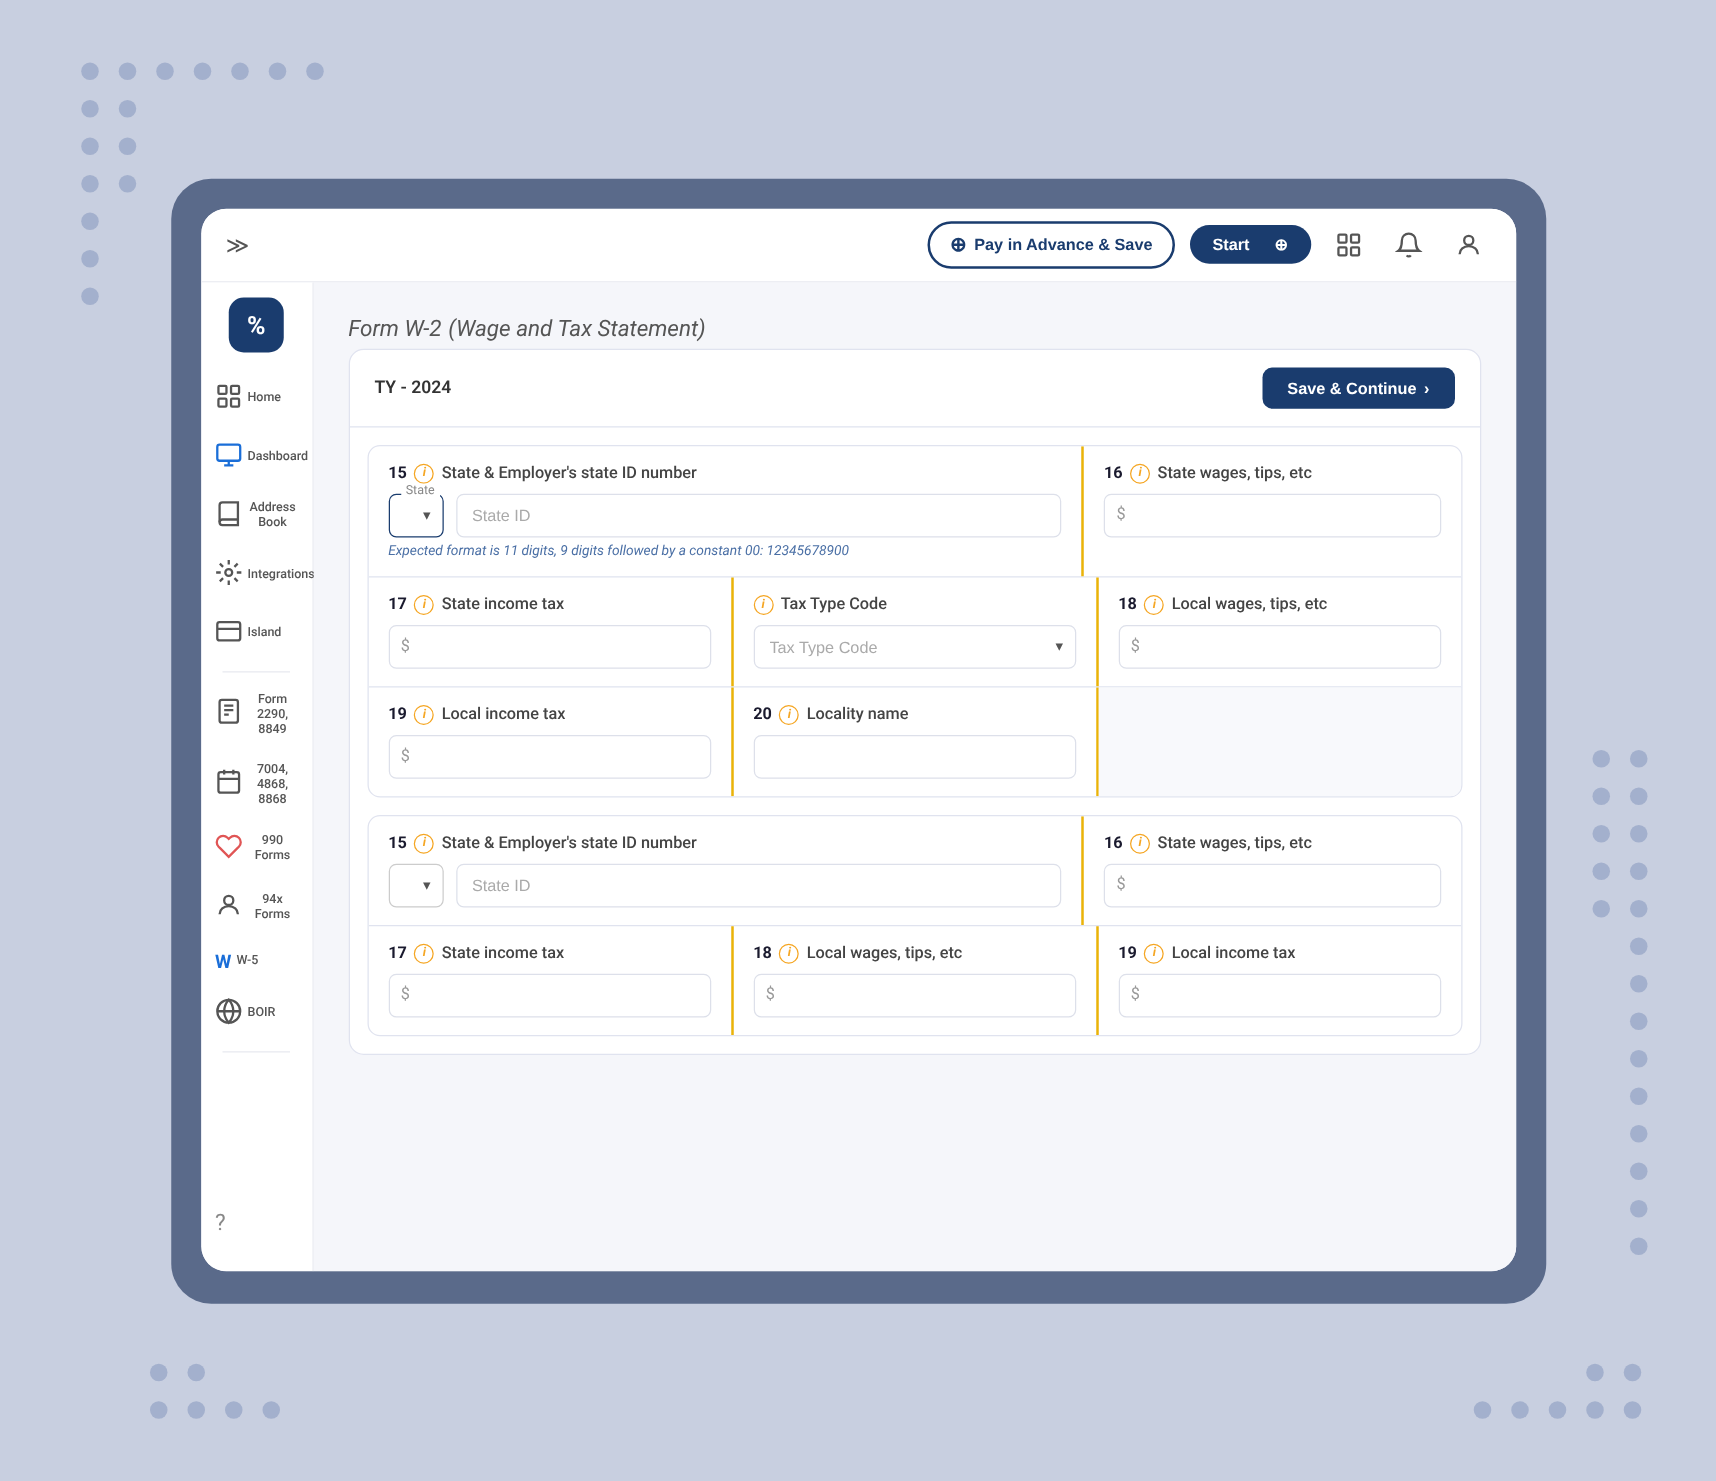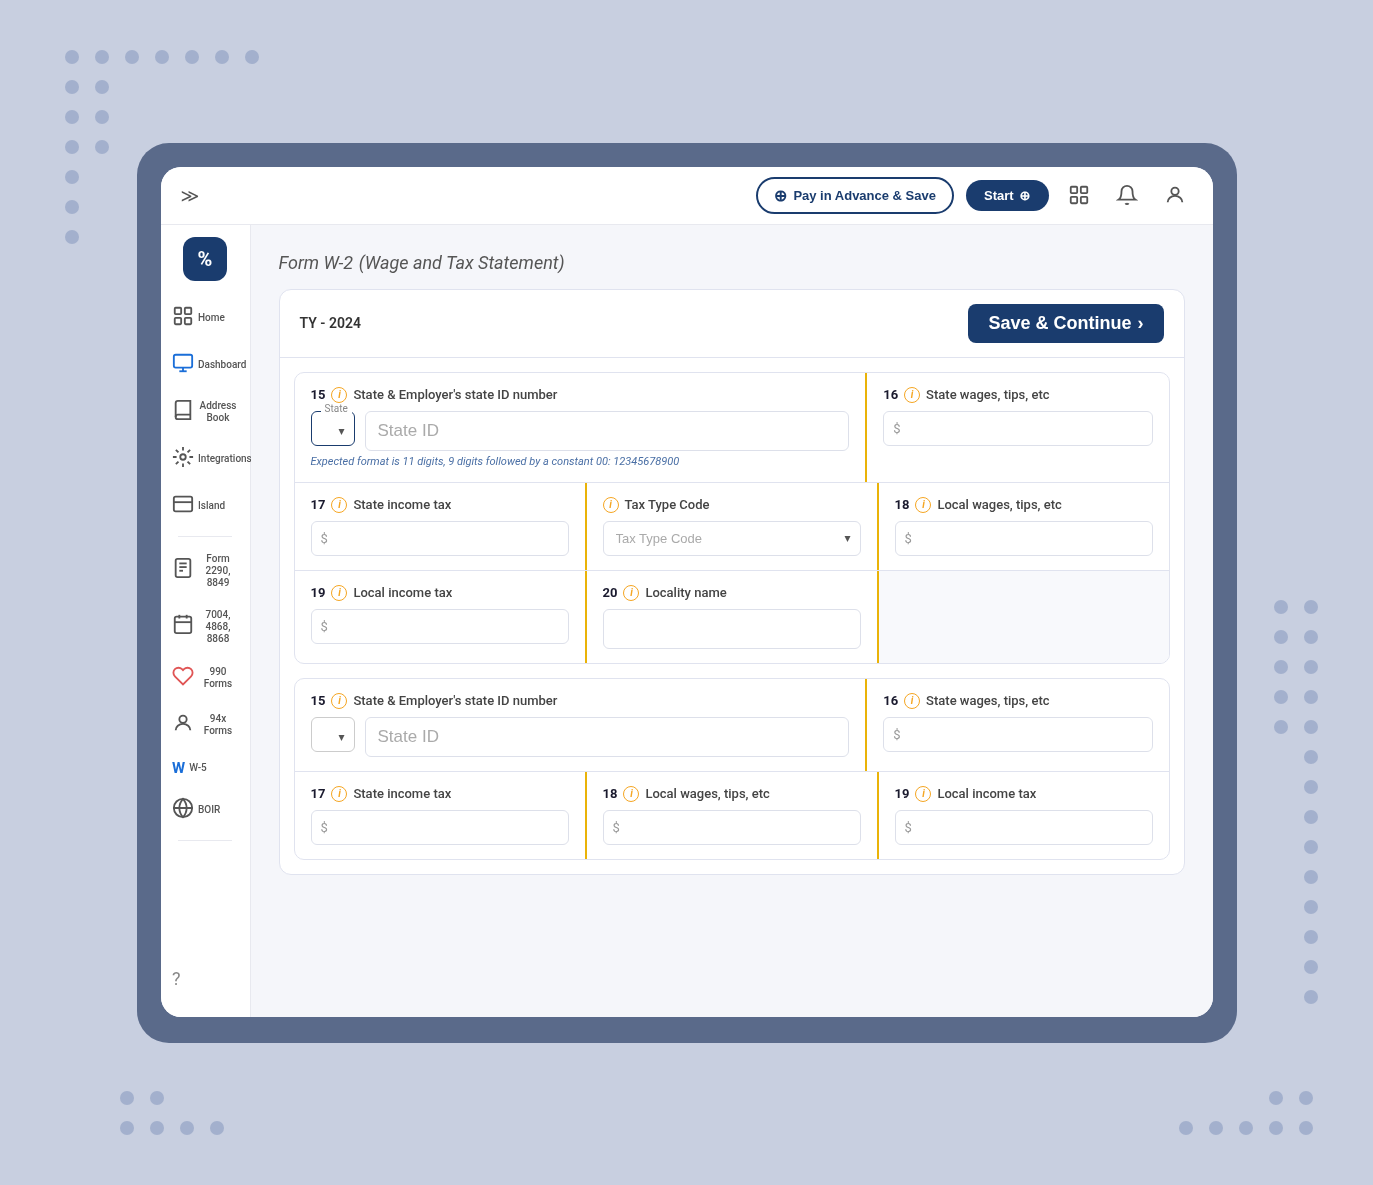--- a/index.html
+++ b/index.html
@@ -87,21 +87,21 @@
       background: #1a3c6e;
       color: white;
       border: none;
       padding: 8px 18px;
       border-radius: 20px;
       font-size: 13px;
       font-weight: 600;
       cursor: pointer;
       display: flex;
       align-items: center;
-      gap: 6px;
+      gap: 20px;
     }
     .icon-btn {
       background: none;
       border: none;
       cursor: pointer;
       color: #555;
       font-size: 20px;
       display: flex;
       align-items: center;
       justify-content: center;
@@ -174,21 +174,21 @@
       flex: 1;
       padding: 24px 28px;
       overflow-y: auto;
       background: #f5f6fa;
     }
 
     .page-title {
       font-size: 22px;
       font-weight: 700;
       color: #1a1a2e;
-      margin-bottom: 15px;
+      margin-bottom: 4px;
     }
     .page-title span {
       font-weight: 400;
       font-style: italic;
       color: #555;
       font-size: 18px;
     }
     .page-subtitle {
       font-size: 13px;
       color: #666;
@@ -214,21 +214,21 @@
       font-size: 14px;
       font-weight: 600;
       color: #333;
     }
     .save-continue-btn {
       background: #1a3c6e;
       color: white;
       border: none;
       padding: 9px 20px;
       border-radius: 8px;
-      font-size: 18px;
+      font-size: 13px;
       font-weight: 600;
       cursor: pointer;
       display: flex;
       align-items: flex-end;
       gap: 6px;
     }
 
     
     .state-section {
       border: 1px solid #e0e3ef;
@@ -337,21 +337,21 @@
       pointer-events: none;
       color: #555;
       font-size: 12px;
     }
 
     .field-input {
       width: 100%;
       padding: 9px 12px;
       border: 1.5px solid #dde0ea;
       border-radius: 6px;
-      font-size: 17px;
+      font-size: 13px;
       color: #333;
       outline: none;
     }
     .field-input::placeholder {
       color: #aaa;
     }
     .field-input-dollar {
       position: relative;
     }
     .field-input-dollar .dollar-sign {

